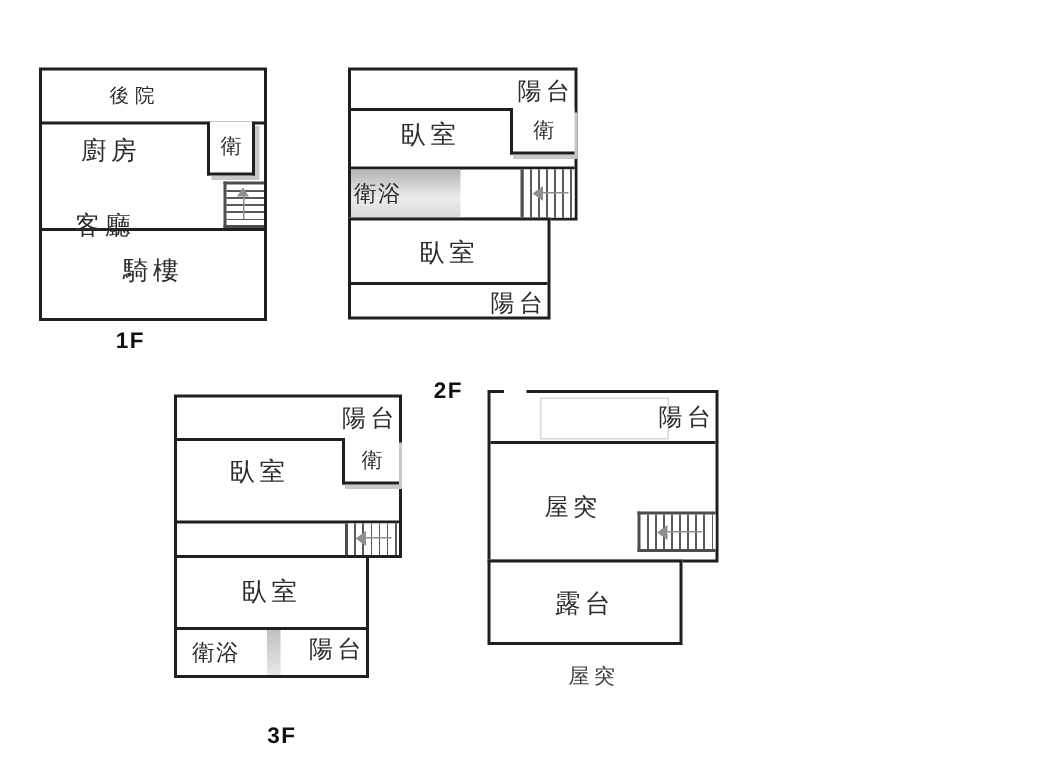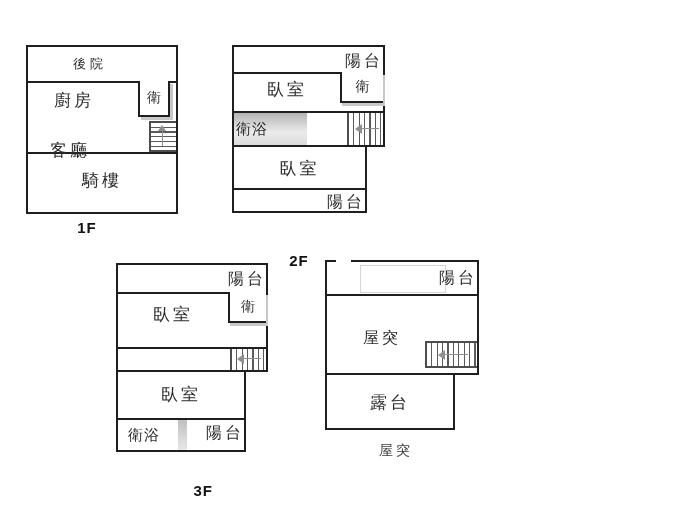--- a/index.html
+++ b/index.html
@@ -123,21 +123,21 @@
   .p4u .balcony { left:0; top:6px; width:150px; }
   .p4u .penthouse { left:14px; top:66px; width:60px; }
   .p4u .stairs { left:98px; top:79px; width:52px; height:27px; }
   .p4u .ahl { left:11px; top:7px; }
   .p4u .alh { left:18px; top:11px; width:23px; }
   .p4l .terrace { left:0; top:16px; width:126px; }
 
   
   .lbl-1f { left:62px;  top:219px; width:50px; }
   .lbl-2f { left:274px; top:219px; width:50px;margin-top:33px; }
-  .lbl-3f { left:163px; top:482px; width:50px;text-align:right; }
+  .lbl-3f { left:163px; top:482px; width:50px; }
   .lbl-roof { left:363px; top:442px; width:66px; }
 </style>
 </head>
 <body>
 
 <div class="canvas">
 
   <div class="plan p1">
     <div class="divider d1"></div>
     <div class="divider d2"></div>

